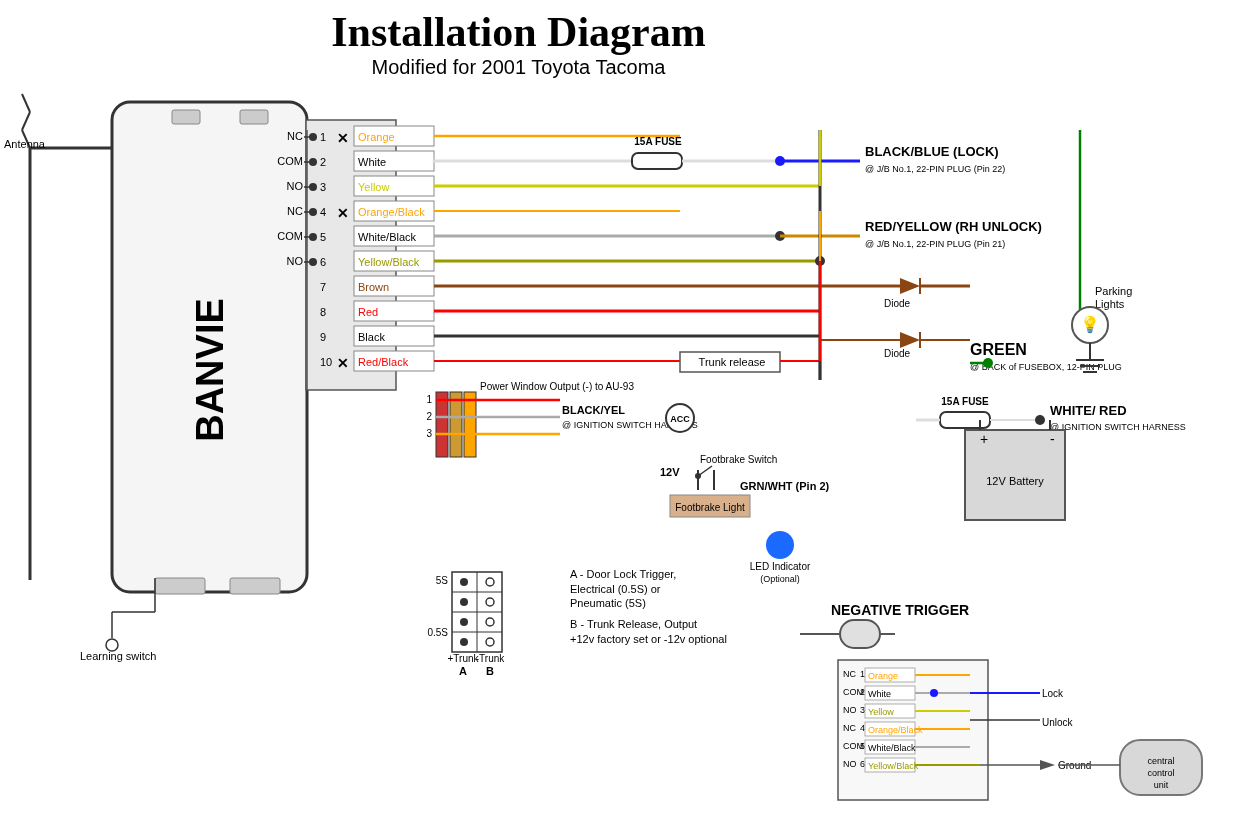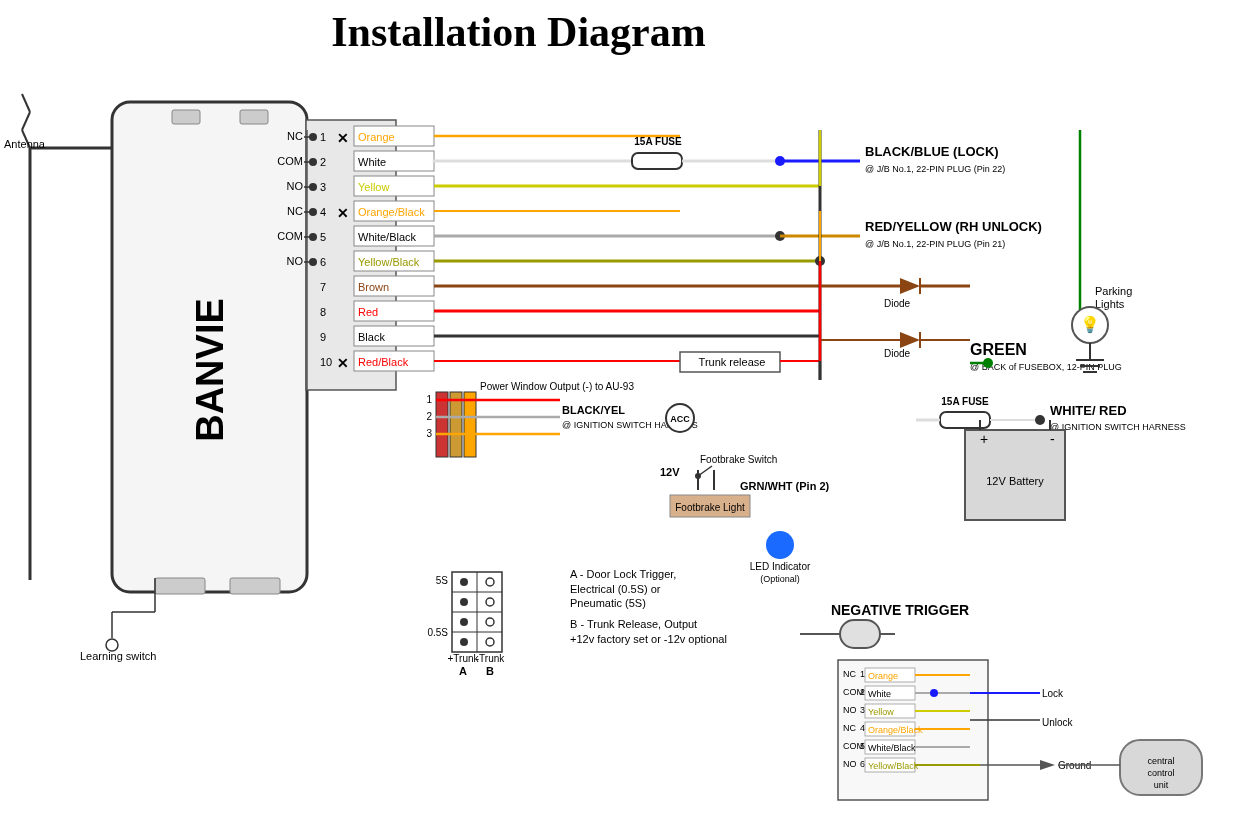--- a/index.html
+++ b/index.html
@@ -41,20 +41,21 @@
       pointer-events: none;
     }
   </style>
 </head>
 <body>
 
 <div class="main-container">
 
   <div class="title-section">
     <div class="main-title">Installation Diagram</div>
+    <div class="sub-title">Modified for 2001 Toyota Tacoma</div>
   </div>
 
   <svg class="wiring-svg" xmlns="http://www.w3.org/2000/svg">
 
     <rect x="112" y="102" width="195" height="490" rx="18" ry="18" fill="#f5f5f5" stroke="#333" stroke-width="3"></rect>
 
     <text x="213" y="370" font-size="38" font-weight="bold" font-family="Arial" text-anchor="middle" dominant-baseline="middle" transform="rotate(-90,213,370)">BANVIE</text>
 
     <rect x="172" y="110" width="28" height="14" rx="2" fill="#ccc" stroke="#888" stroke-width="1"></rect>
     <rect x="240" y="110" width="28" height="14" rx="2" fill="#ccc" stroke="#888" stroke-width="1"></rect>

